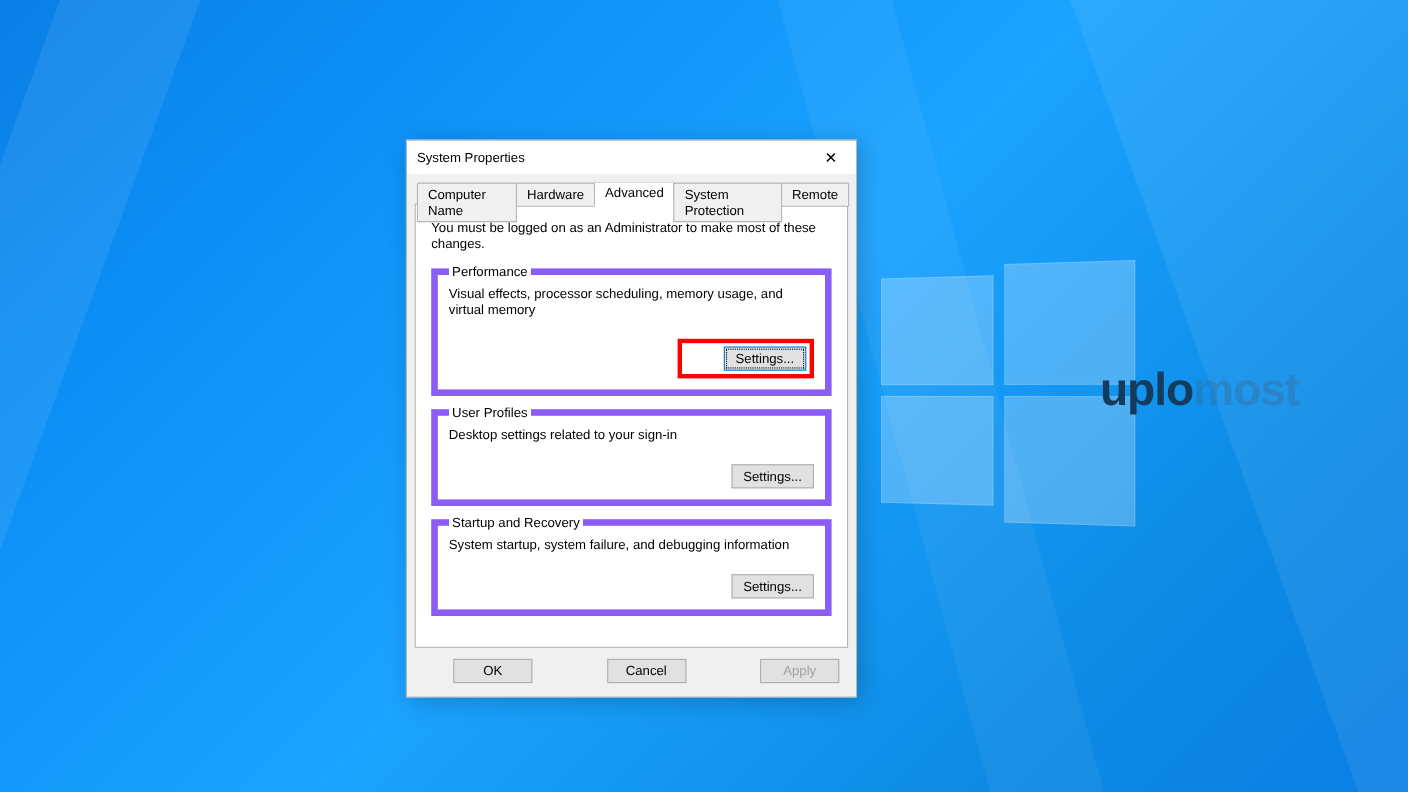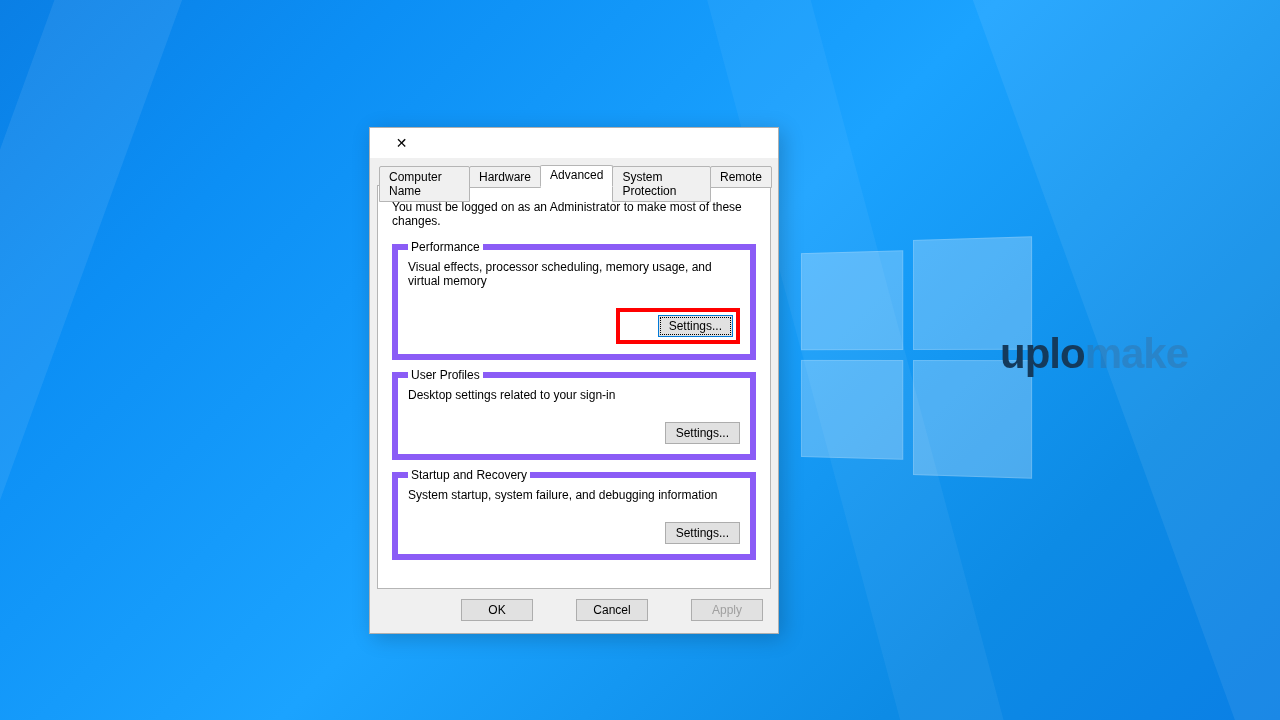--- a/index.html
+++ b/index.html
@@ -177,21 +177,21 @@
   }
   .btn.disabled { color: #a0a0a0; cursor: default; }
 
   .env-row {
     text-align: right;
     padding: 18px 14px 6px 0;
   }
 
   .dlg-buttons {
     display: flex;
-    justify-content: flex-end;
+    justify-content: space-between;
     gap: 8px;
     padding: 10px 8px 0 0;
   }
   .dlg-buttons .btn { min-width: 72px; }
 
   
   .highlight {
     border: 4px solid #ff0000;
     padding: 3px;
     display: inline-block;
@@ -212,26 +212,27 @@
 <div class="ray ray4"></div>
 
 <div class="winlogo">
   <div class="q tl"></div>
   <div class="q tr"></div>
   <div class="q bl"></div>
   <div class="q br"></div>
 </div>
 
 <div class="watermark">
-  <span>uplo</span><span class="faded">make</span>
+  <span>uplo</span><span class="faded">most</span>
 </div>
 
 <div class="dialog">
 
   <div class="titlebar">
+    <div class="title">System Properties</div>
     <div class="close">✕</div>
   </div>
 
   <div class="dialog-body">
 
     <div class="tabstrip">
       <div class="tab">Computer Name</div>
       <div class="tab">Hardware</div>
       <div class="tab active">Advanced</div>
       <div class="tab">System Protection</div>

